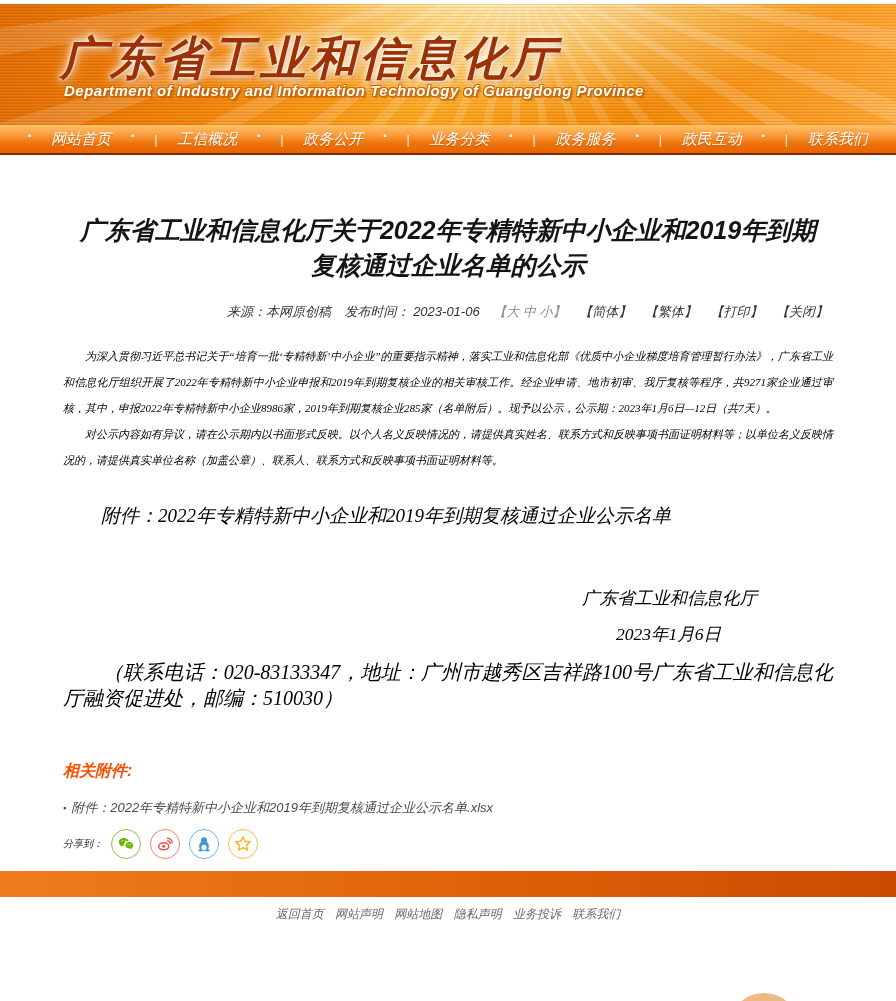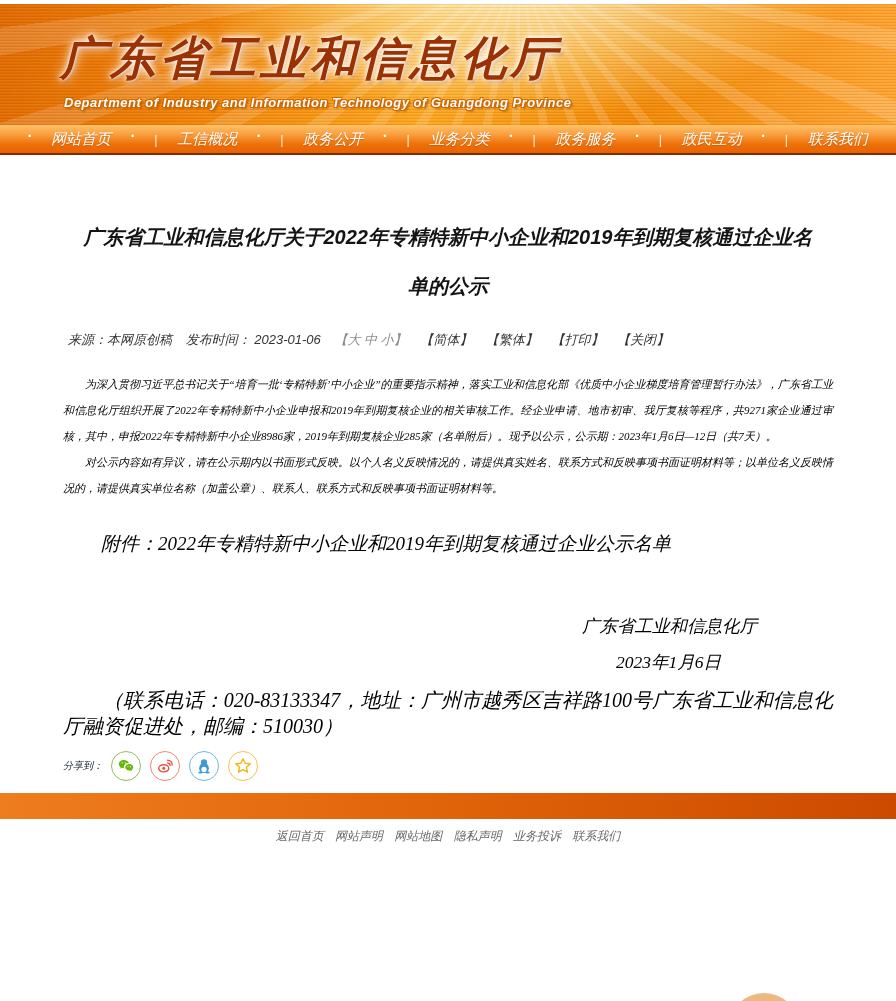--- a/index.html
+++ b/index.html
@@ -29,46 +29,46 @@
       rgba(150,60,0,.13) 0 1px, rgba(255,255,255,.07) 1px 2px, rgba(255,170,40,0) 2px 3px);
   }
   .banner-title {
     position: absolute; left: 60px; top: 24px;
     font-size: 46px; font-weight: 700; letter-spacing: 4px;
     color: #9c3203;
     text-shadow: 0 0 3px #fff, 0 0 7px #fff, 0 0 14px rgba(255,255,255,.85), 2px 3px 3px rgba(140,50,0,.35);
     font-family: "Liberation Sans", sans-serif;
   }
   .banner-subtitle {
-    position: absolute; left: 64px; top: 91px;
-    font-size: 13px; font-weight: 700; color: #ffffff; letter-spacing: .5px;
+    position: absolute; left: 64px; top: 78px;
+    font-size: 15px; font-weight: 700; color: #ffffff; letter-spacing: .5px;
     text-shadow: 1px 1px 0 #d06800, -1px 1px 0 #d06800, 1px -1px 0 #d06800, -1px -1px 0 #d06800, 2px 2px 2px rgba(150,60,0,.6);
   }
 
   
   .nav {
     height: 30px; display: flex; align-items: center; justify-content: space-between;
     padding: 0 28px;
     background: linear-gradient(180deg, #ffc268 0%, #f99d3e 35%, #ee7108 68%, #e86202 100%);
     border-bottom: 2px solid #7e2c00;
     color: #fff; font-size: 15px;
   }
   .nav a { color: #fff; text-decoration: none; cursor: pointer; text-shadow: 0 1px 1px rgba(150,60,0,.45); }
   .nav .nav-dot { font-size: 9px; vertical-align: 6px; line-height: 10px; align-self: flex-start; margin-top: 6px; }
   .nav .nav-sep { color: rgba(255,255,255,.85); font-size: 13px; }
 
   
   .content { width: 770px; margin: 0 auto; }
   .article-title {
     width: 742px; margin: 58px auto 20px;
-    font-size: 20px; line-height: 49px; font-weight: 700; color: #141414;
+    font-size: 25px; line-height: 35px; font-weight: 700; color: #141414;
     text-align: center; font-family: "Liberation Sans", sans-serif;
   }
   .meta {
-    text-align: left; font-size: 13px; color: #333; margin-bottom: 22px;
+    text-align: right; font-size: 13px; color: #333; margin-bottom: 22px;
     font-family: "Liberation Sans", sans-serif;
   }
   .meta span { margin: 0 5px; }
   .meta .btn { cursor: pointer; }
   .meta .gray { color: #8c8c8c; }
 
   .body-text { font-family: "Liberation Serif", serif; color: #000; }
   .body-text p {
     font-size: 11px; line-height: 26px; text-indent: 2em; text-align: justify;
   }
@@ -190,20 +190,26 @@
       <p>对公示内容如有异议，请在公示期内以书面形式反映。以个人名义反映情况的，请提供真实姓名、联系方式和反映事项书面证明材料等；以单位名义反映情况的，请提供真实单位名称（加盖公章）、联系人、联系方式和反映事项书面证明材料等。</p>
     </div>
 
     <div class="attachment-line">附件：2022年专精特新中小企业和2019年到期复核通过企业公示名单</div>
 
     <div class="signature">广东省工业和信息化厅</div>
     <div class="sign-date">2023年1月6日</div>
 
     <div class="contact">（联系电话：020-83133347，地址：广州市越秀区吉祥路100号广东省工业和信息化厅融资促进处，邮编：510030）</div>
 
+    <div class="attachments">
+      <div class="attachments-heading">相关附件:</div>
+      <div class="attachment-item">
+        <span class="bullet">▪</span><span>附件：2022年专精特新中小企业和2019年到期复核通过企业公示名单.xlsx</span>
+      </div>
+    </div>
 
     <div class="share-row">
       <span class="share-label">分享到：</span>
 
       <span class="share-icon wechat">
         <span>
           <svg width="18" height="18" viewBox="0 0 20 20">
             <path d="M7.6 3.2C4.5 3.2 2 5.2 2 7.7c0 1.4.8 2.7 2 3.5l-.5 1.6 1.9-.9c.6.2 1.3.3 2 .3h.3c-.1-.4-.2-.8-.2-1.2 0-2.4 2.4-4.4 5.3-4.4h.3c-.5-1.9-2.7-3.4-5.5-3.4z" fill="#62b900"></path>
             <path d="M18 11.4c0-2-2-3.7-4.4-3.7s-4.4 1.7-4.4 3.7 2 3.7 4.4 3.7c.5 0 1-.1 1.4-.2l1.6.8-.4-1.3c1.1-.7 1.8-1.8 1.8-3z" fill="#62b900"></path>
             <circle cx="5.8" cy="6.6" r=".7" fill="#fff"></circle>

